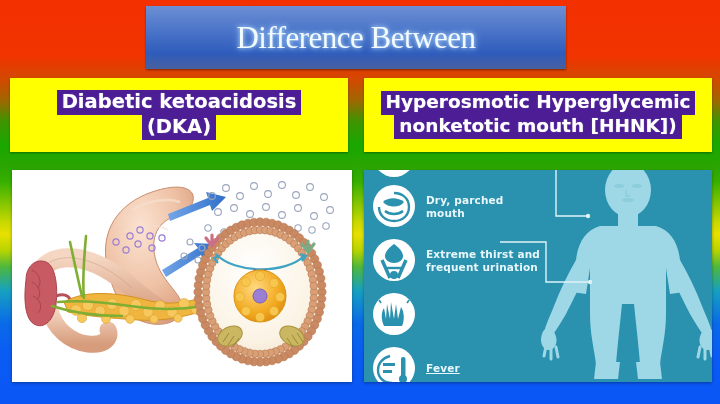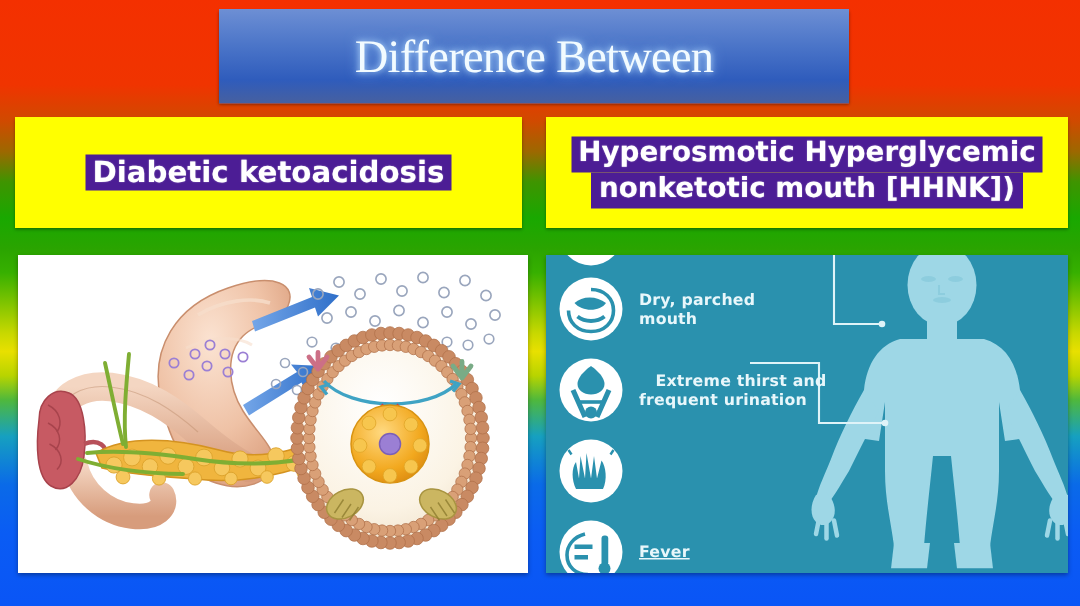--- a/index.html
+++ b/index.html
@@ -135,20 +135,21 @@
 <body>
 
 <div id="stage">
 
   <div id="title-box">
     <div id="title-text">Difference Between</div>
   </div>
 
   <div id="head-left" class="head-box">
     <div class="hl">Diabetic ketoacidosis</div>
+    <div class="hl">(DKA)</div>
   </div>
 
   <div id="head-right" class="head-box">
     <div class="hl">Hyperosmotic Hyperglycemic</div>
     <div class="hl">nonketotic mouth [HHNK])</div>
   </div>
 
   <div id="panel-left" class="panel">
     <svg id="art-left" viewBox="0 0 340 212">
       <defs>
@@ -534,21 +535,21 @@
         <div class="sym-icon">
           <div class="disc"></div>
           <svg viewBox="0 0 48 46" style="position:absolute;inset:0;">
             <path d="M24,6 C24,6 15,12 15,18 C15,22 19,25 24,25 C29,25 33,22 33,18 C33,12 24,6 24,6 Z" fill="#2a91ae"></path>
             <path d="M12,22 L20,40 M36,22 L28,40" stroke="#2a91ae" stroke-width="3.4" fill="none"></path>
             <path d="M16,30 L32,30" stroke="#2a91ae" stroke-width="2.4"></path>
             <circle cx="24" cy="37" r="4" fill="#2a91ae"></circle>
           </svg>
         </div>
         <div class="sym-label">
-          <span style="white-space:pre-line;margin-left:11px;">Extreme thirst and
+          <span style="white-space:pre-line;">Extreme thirst and
 frequent urination</span>
         </div>
       </div>
 
       <div class="sym-row">
         <div class="sym-icon">
           <div class="disc"></div>
           <svg viewBox="0 0 48 46" style="position:absolute;inset:0;">
             <path d="M14,34 C11,28 11,20 14,16 L16,27 L17,12 L20,27 L21,10
                      L24,27 L26,12 L28,27 L31,15 C34,19 35,28 32,34 Z" fill="#2a91ae"></path>

